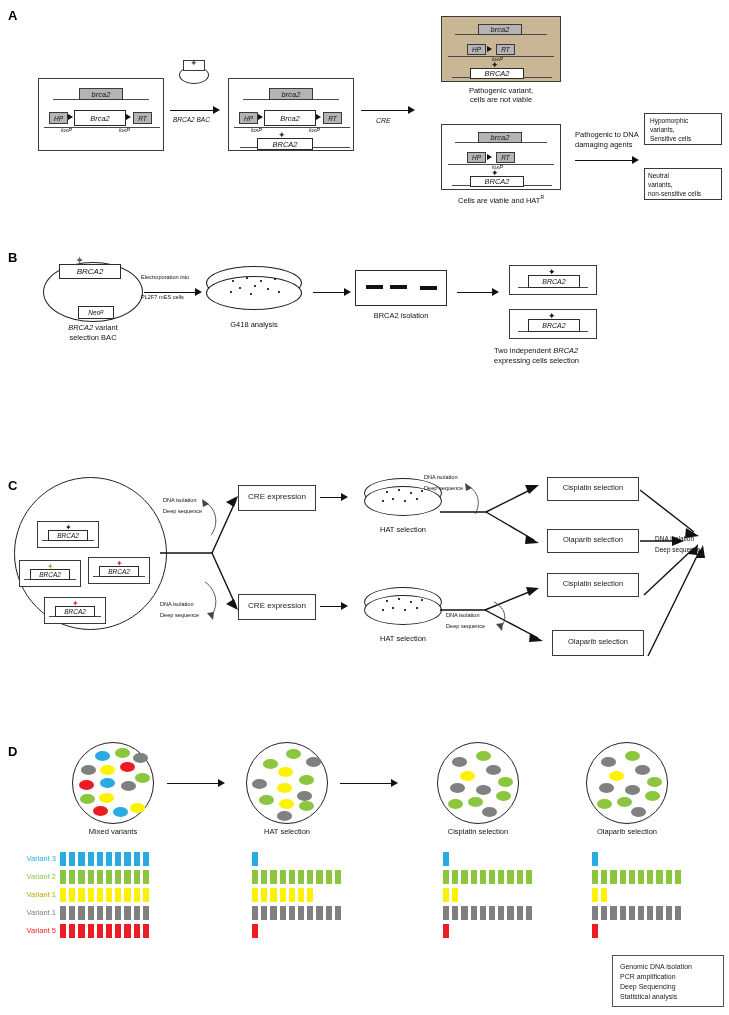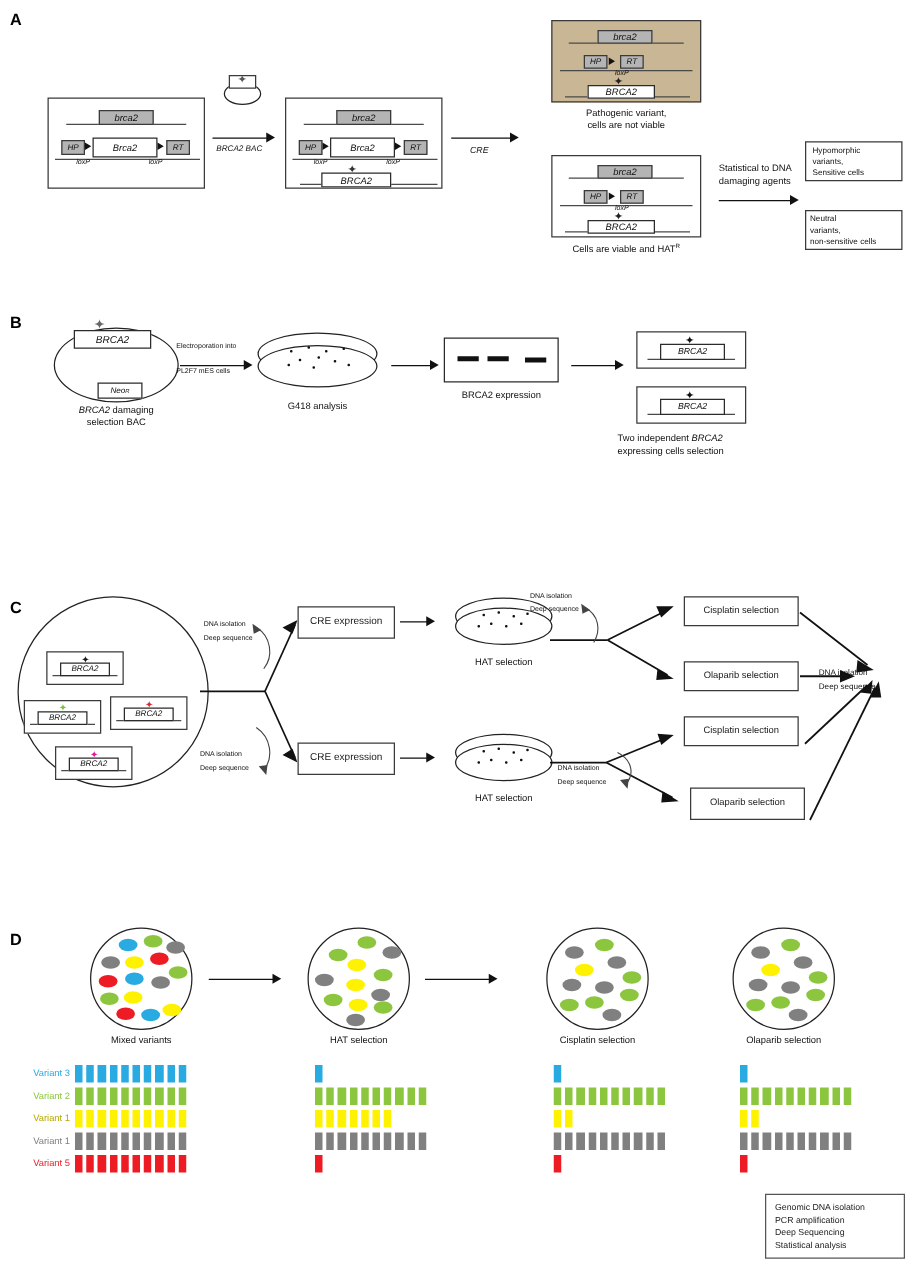--- a/index.html
+++ b/index.html
@@ -109,21 +109,21 @@
 <div class="abs tri-sm" style="left:487px;top:154px;"></div>
 <div class="abs grey-gene" style="left:496px;top:152px;width:19px;height:11px;font-size:6.5px;">RT</div>
 <div class="abs tiny ital" style="left:492px;top:164px;">loxP</div>
 <div class="abs chrline" style="left:452px;top:185px;width:100px;"></div>
 <div class="abs wht-gene" style="left:470px;top:176px;width:54px;height:11px;">BRCA2</div>
 <div class="abs star" style="left:491px;top:169px;color:#222;">✦</div>
 <div class="abs cap" style="left:435px;top:194px;width:132px;">
   <span>Cells are viable and HAT</span><sup style="font-size:5px;">R</sup>
 </div>
 
-<div class="abs capL" style="left:575px;top:130px;width:96px;">Statistical to DNA</div>
+<div class="abs capL" style="left:575px;top:130px;width:96px;">Pathogenic to DNA</div>
 <div class="abs capL" style="left:575px;top:140px;width:96px;">damaging agents</div>
 <div class="abs arrowline" style="left:575px;top:160px;width:58px;"></div>
 <div class="abs tri-r" style="left:632px;top:156px;"></div>
 
 <div class="abs obox" style="left:644px;top:113px;width:78px;height:32px;"></div>
 <div class="abs tiny" style="left:650px;top:117px;font-size:6.5px;">Hypomorphic</div>
 <div class="abs tiny" style="left:650px;top:126px;font-size:6.5px;">variants,</div>
 <div class="abs tiny" style="left:650px;top:135px;font-size:6.5px;">Sensitive cells</div>
 
 <div class="abs obox" style="left:644px;top:168px;width:78px;height:32px;"></div>
@@ -134,21 +134,21 @@
 <div class="abs panel-letter" style="left:8px;top:250px;">B</div>
 
 <div class="abs circ" style="left:43px;top:262px;width:100px;height:60px;"></div>
 <div class="abs wht-gene" style="left:59px;top:264px;width:62px;height:15px;font-size:8px;">BRCA2</div>
 <div class="abs star" style="left:75px;top:255px;color:#666;font-size:11px;">✦</div>
 <div class="abs wht-gene" style="left:78px;top:306px;width:36px;height:13px;font-size:6.5px;">
   <span>Neo</span>
     <sup style="font-size:4.6px;">R</sup>
 </div>
 <div class="abs cap" style="left:33px;top:323px;width:120px;">
-  <span class="ital">BRCA2</span><span> damaging</span>
+  <span class="ital">BRCA2</span><span> variant</span>
 </div>
 <div class="abs cap" style="left:33px;top:333px;width:120px;">selection BAC</div>
 
 <div class="abs arrowline" style="left:144px;top:292px;width:52px;"></div>
 <div class="abs tri-r" style="left:195px;top:288px;"></div>
 <div class="abs tiny" style="left:141px;top:274px;">Electroporation into</div>
 <div class="abs tiny" style="left:141px;top:294px;">PL2F7 mES cells</div>
 
 <div class="abs" style="left:206px;top:266px;width:96px;height:48px;">
   <div class="abs dish-oval" style="left:0;top:0;width:96px;height:34px;"></div>
@@ -167,21 +167,21 @@
 <div class="abs cap" style="left:206px;top:320px;width:96px;">G418 analysis</div>
 
 <div class="abs arrowline" style="left:313px;top:292px;width:32px;"></div>
 <div class="abs tri-r" style="left:344px;top:288px;"></div>
 
 <div class="abs bandbox" style="left:355px;top:270px;width:92px;height:36px;">
   <div class="band" style="left:10px;top:14px;width:17px;"></div>
   <div class="band" style="left:34px;top:14px;width:17px;"></div>
   <div class="band" style="left:64px;top:15px;width:17px;"></div>
 </div>
-<div class="abs cap" style="left:350px;top:311px;width:102px;">BRCA2 expression</div>
+<div class="abs cap" style="left:350px;top:311px;width:102px;">BRCA2 isolation</div>
 
 <div class="abs arrowline" style="left:457px;top:292px;width:36px;"></div>
 <div class="abs tri-r" style="left:492px;top:288px;"></div>
 
 <div class="abs obox" style="left:509px;top:265px;width:88px;height:30px;"></div>
 <div class="abs chrline" style="left:518px;top:287px;width:70px;"></div>
 <div class="abs wht-gene" style="left:528px;top:275px;width:52px;height:13px;font-size:7px;">BRCA2</div>
 <div class="abs star" style="left:548px;top:268px;color:#111;">✦</div>
 
 <div class="abs obox" style="left:509px;top:309px;width:88px;height:30px;"></div>

